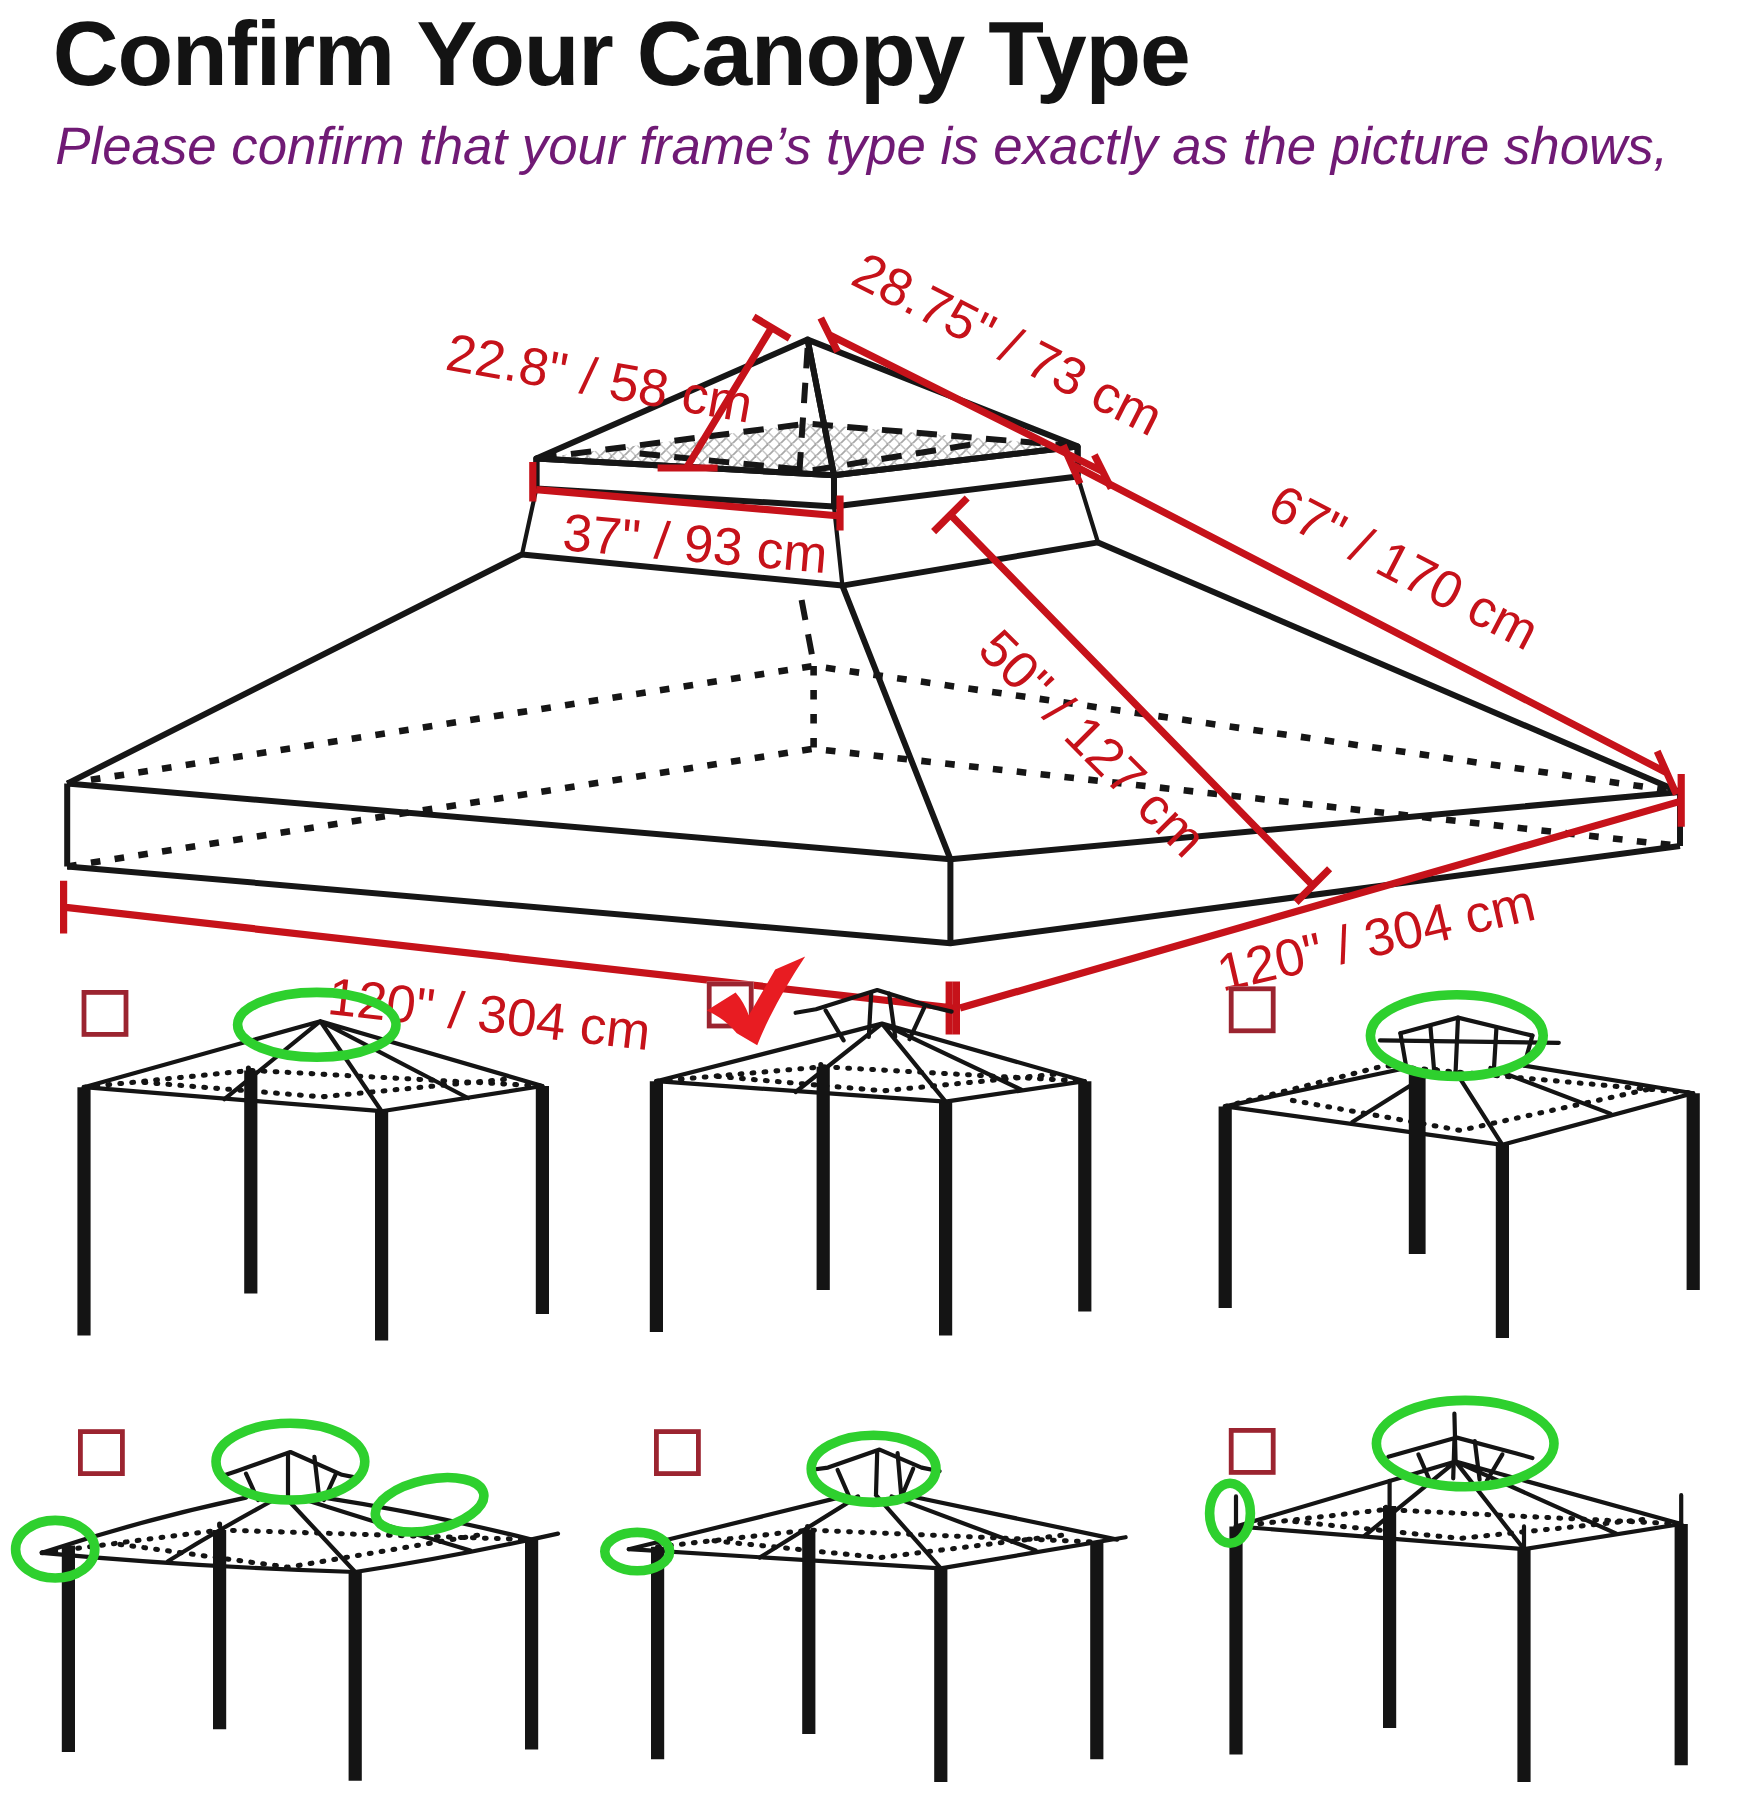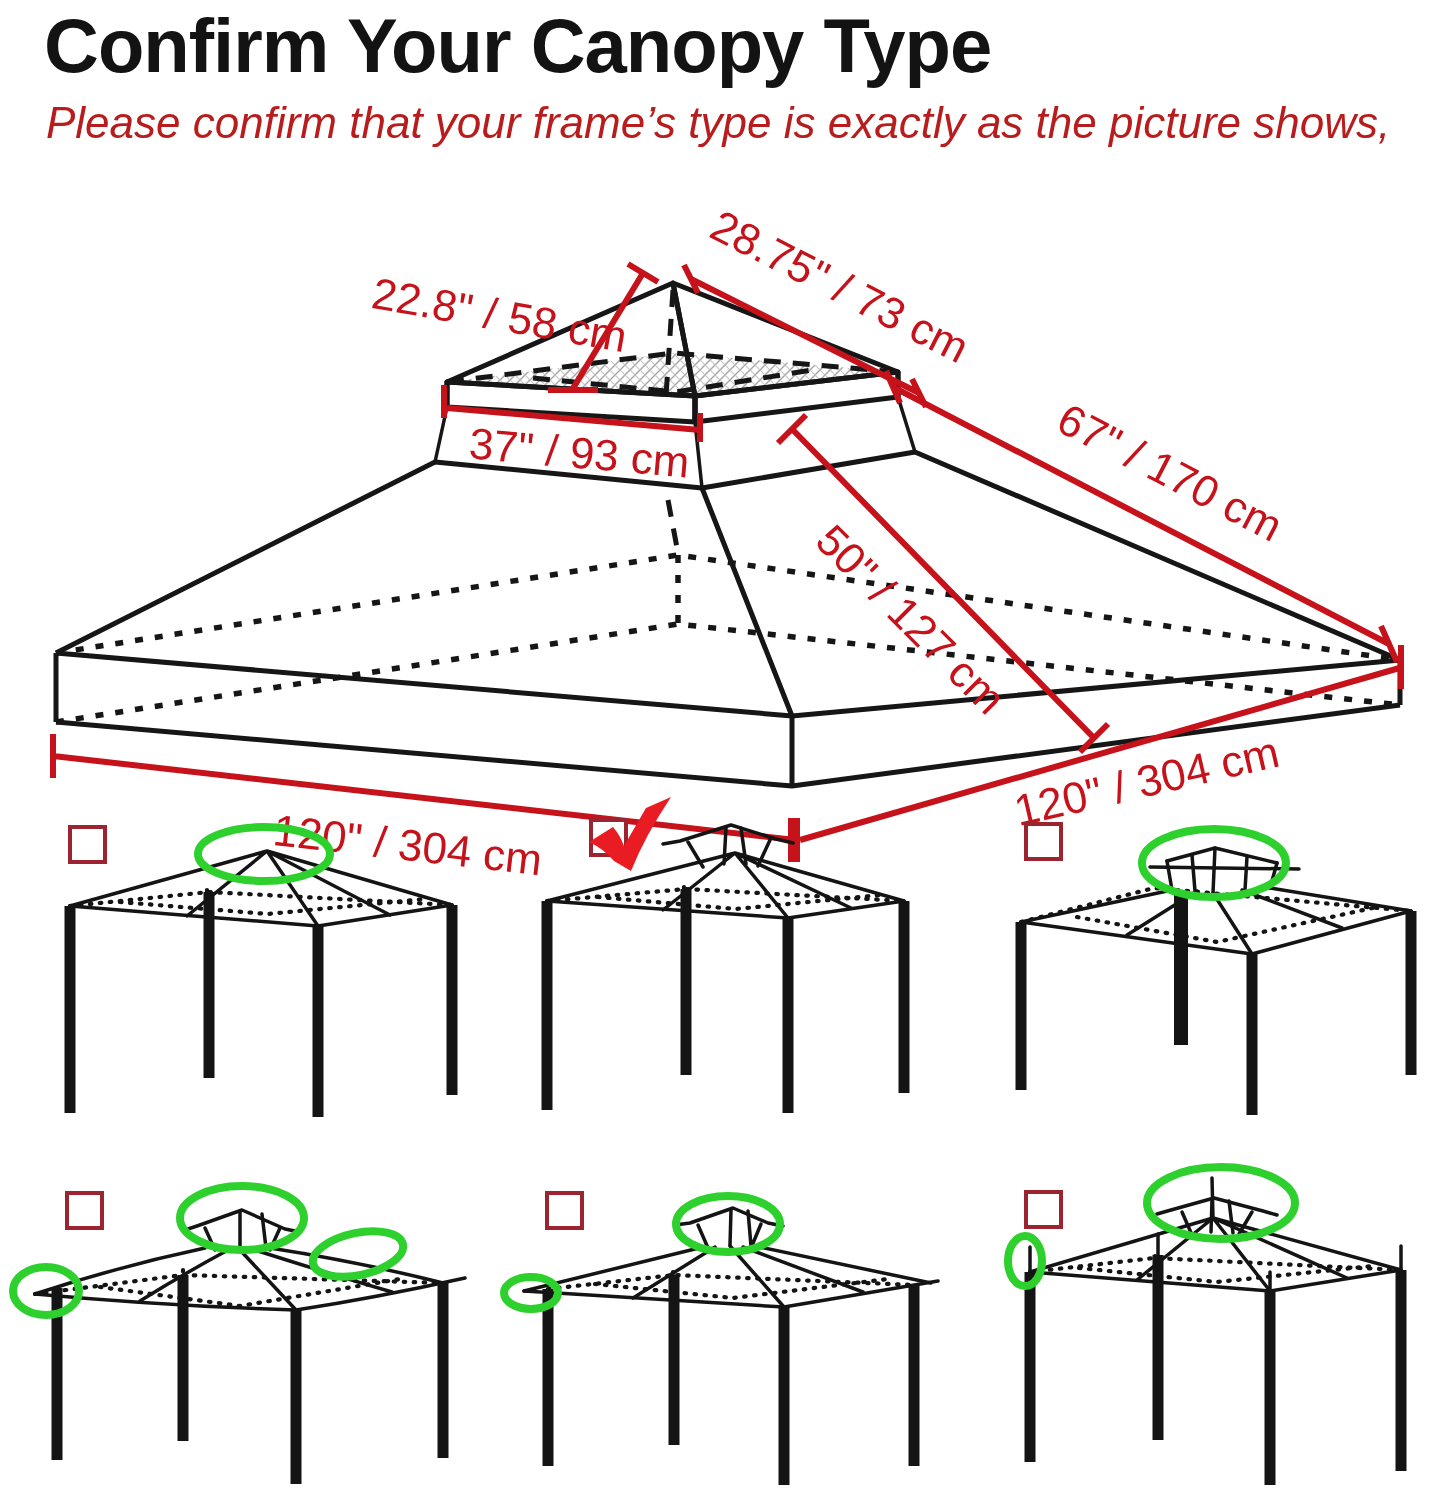--- a/index.html
+++ b/index.html
@@ -1,20 +1,20 @@
 <!DOCTYPE html>
 <html><head>
 <meta charset="utf-8">
 <style>
   html,body{margin:0;padding:0;background:#fff;}
   #stage{position:relative;width:1451px;height:1500px;background:#fff;overflow:hidden;
          font-family:"Liberation Sans",sans-serif;}
   .title{position:absolute;left:44px;top:2px;font-size:76px;font-weight:700;color:#131313;
          letter-spacing:-1px;white-space:nowrap;}
-  .sub{position:absolute;left:46px;font-size:44px;font-style:italic;color:#b91c1c;white-space:nowrap;}
+  .sub{position:absolute;left:46px;font-size:44px;font-style:italic;color:#701a75;white-space:nowrap;}
   .sub1{top:98px;}
   .sub2{top:162px;}
   svg{position:absolute;overflow:visible;}
   .dim{font-size:44px;fill:#c6121a;text-anchor:middle;font-family:"Liberation Sans",sans-serif;}
   .red{stroke:#c6121a;stroke-width:6;fill:none;stroke-linecap:butt;}
   .blk{stroke:#161616;stroke-width:5;fill:none;stroke-linejoin:round;}
   .thin{stroke:#161616;stroke-width:3.5;fill:none;}
   .dshL{stroke:#161616;stroke-width:5;fill:none;stroke-dasharray:17 12;}
   .dshS{stroke:#161616;stroke-width:5.5;fill:none;stroke-dasharray:8 12;}
   .cell{position:absolute;}

